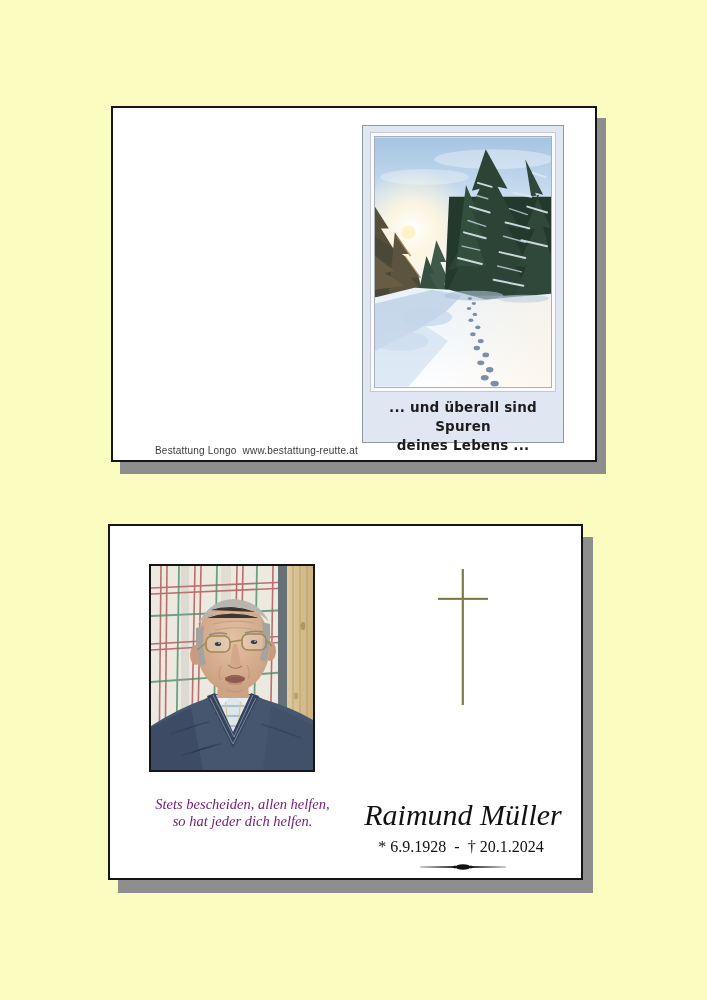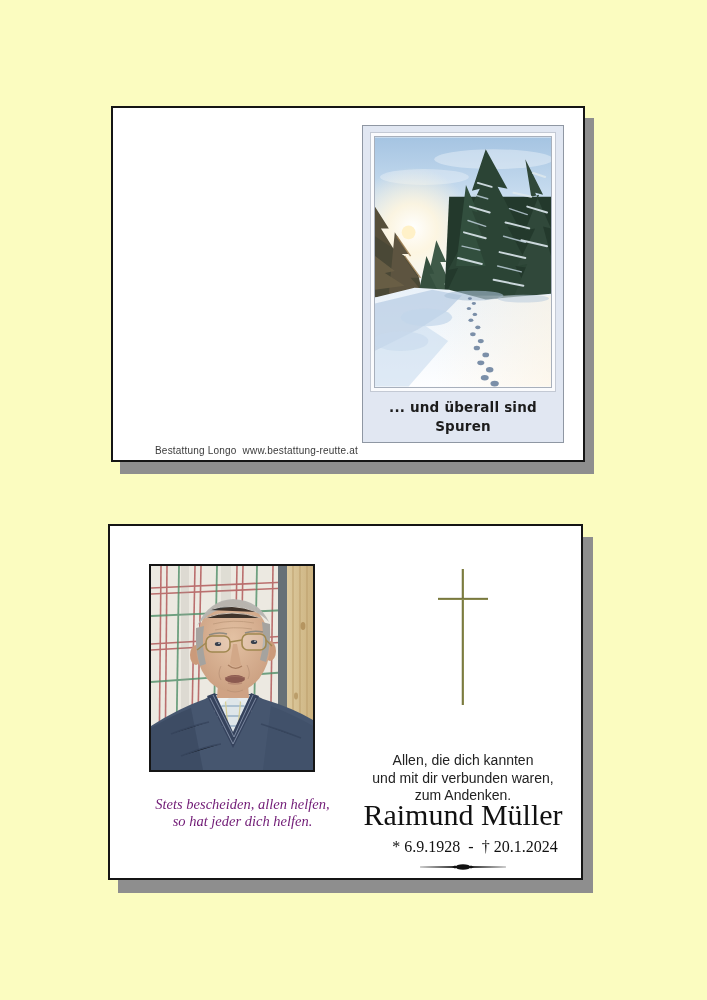--- a/index.html
+++ b/index.html
@@ -7,20 +7,21 @@
     width:707px;height:1000px;position:relative;overflow:hidden;
     background:#fbfcc0;
     font-family:"Liberation Sans",sans-serif;
   }
   .card{
     position:absolute;background:#ffffff;border:2px solid #151515;
   }
   .card-front{
     left:111px;top:106px;width:470px;height:352px;
     box-shadow:9px 12px 0 #8e8e8e;
+    padding-left:12px;
   }
   .card-inside{
     left:108px;top:524px;width:471px;height:352px;
     box-shadow:10px 13px 0 #8e8e8e;
   }
   
   .photo-panel{
     position:absolute;left:249px;top:17px;width:202px;height:318px;
     background:#e1e7f2;border:1px solid #8f97a3;box-sizing:border-box;
   }
@@ -55,24 +56,24 @@
     font-style:italic;font-size:14.5px;color:#701a75;line-height:17px;
   }
   .cross-wrap{position:absolute;left:323px;top:42px;width:60px;height:138px;}
   .dedication{
     position:absolute;left:238px;top:226px;width:230px;
     text-align:center;font-size:14px;color:#222;line-height:17.5px;
   }
   .deceased-name{
     position:absolute;left:223px;top:272px;width:260px;
     text-align:center;font-family:"Liberation Serif",serif;
-    font-size:30px;color:#111;
+    font-style:italic;font-size:30px;color:#111;
   }
   .life-dates{
-    position:absolute;left:250px;top:312px;width:230px;
+    position:absolute;left:236px;top:312px;width:230px;
     text-align:center;font-family:"Liberation Serif",serif;
     font-size:16px;color:#111;white-space:pre;
   }
   .ornament-wrap{position:absolute;left:308px;top:332px;width:90px;height:10px;}
 </style>
 </head>
 <body>
 
 <div class="card card-front">
 
@@ -166,20 +167,21 @@
             <ellipse cx="107" cy="228" rx="3.6" ry="2.5"></ellipse>
               <ellipse cx="116" cy="235" rx="3.8" ry="2.7"></ellipse>
             <ellipse cx="111" cy="243" rx="4" ry="2.8"></ellipse>
               <ellipse cx="121" cy="249" rx="4.2" ry="2.9"></ellipse>
           </g>
         </svg>
       </div>
     </div>
     <div class="front-caption">
       <div>... und überall sind Spuren</div>
+      <div>deines Lebens ...</div>
     </div>
   </div>
 
   <div class="imprint">Bestattung Longo  www.bestattung-reutte.at</div>
 </div>
 
 <div class="card card-inside">
 
   <div class="portrait-frame">
     <svg width="162" height="204" viewBox="0 0 162 204">
@@ -315,25 +317,20 @@
 
   <div class="cross-wrap">
     <svg width="60" height="138" viewBox="0 0 60 138">
       <line x1="30" y1="1" x2="30" y2="137" stroke="#8a8a4e" stroke-width="2"></line>
       <line x1="29.2" y1="1" x2="29.2" y2="137" stroke="#6e6e3a" stroke-width="0.8"></line>
       <line x1="5" y1="31" x2="55" y2="31" stroke="#8a8a4e" stroke-width="2"></line>
       <line x1="5" y1="30.3" x2="55" y2="30.3" stroke="#6e6e3a" stroke-width="0.8"></line>
     </svg>
   </div>
 
-  <div class="dedication">
-    <div>Allen, die dich kannten</div>
-    <div>und mit dir verbunden waren,</div>
-    <div>zum Andenken.</div>
-  </div>
 
   <div class="deceased-name">Raimund Müller</div>
   <div class="life-dates">* 6.9.1928  -  † 20.1.2024</div>
 
   <div class="ornament-wrap">
     <svg width="90" height="10" viewBox="0 0 90 10">
       <rect x="2" y="4.6" width="86" height="0.8" fill="#555" opacity="0.7"></rect>
       <path d="M2,5 L40,3.9 L40,6.1 Z" fill="#222"></path>
       <path d="M88,5 L50,3.9 L50,6.1 Z" fill="#222"></path>
       <ellipse cx="45" cy="5" rx="7.5" ry="2.8" fill="#111"></ellipse>

